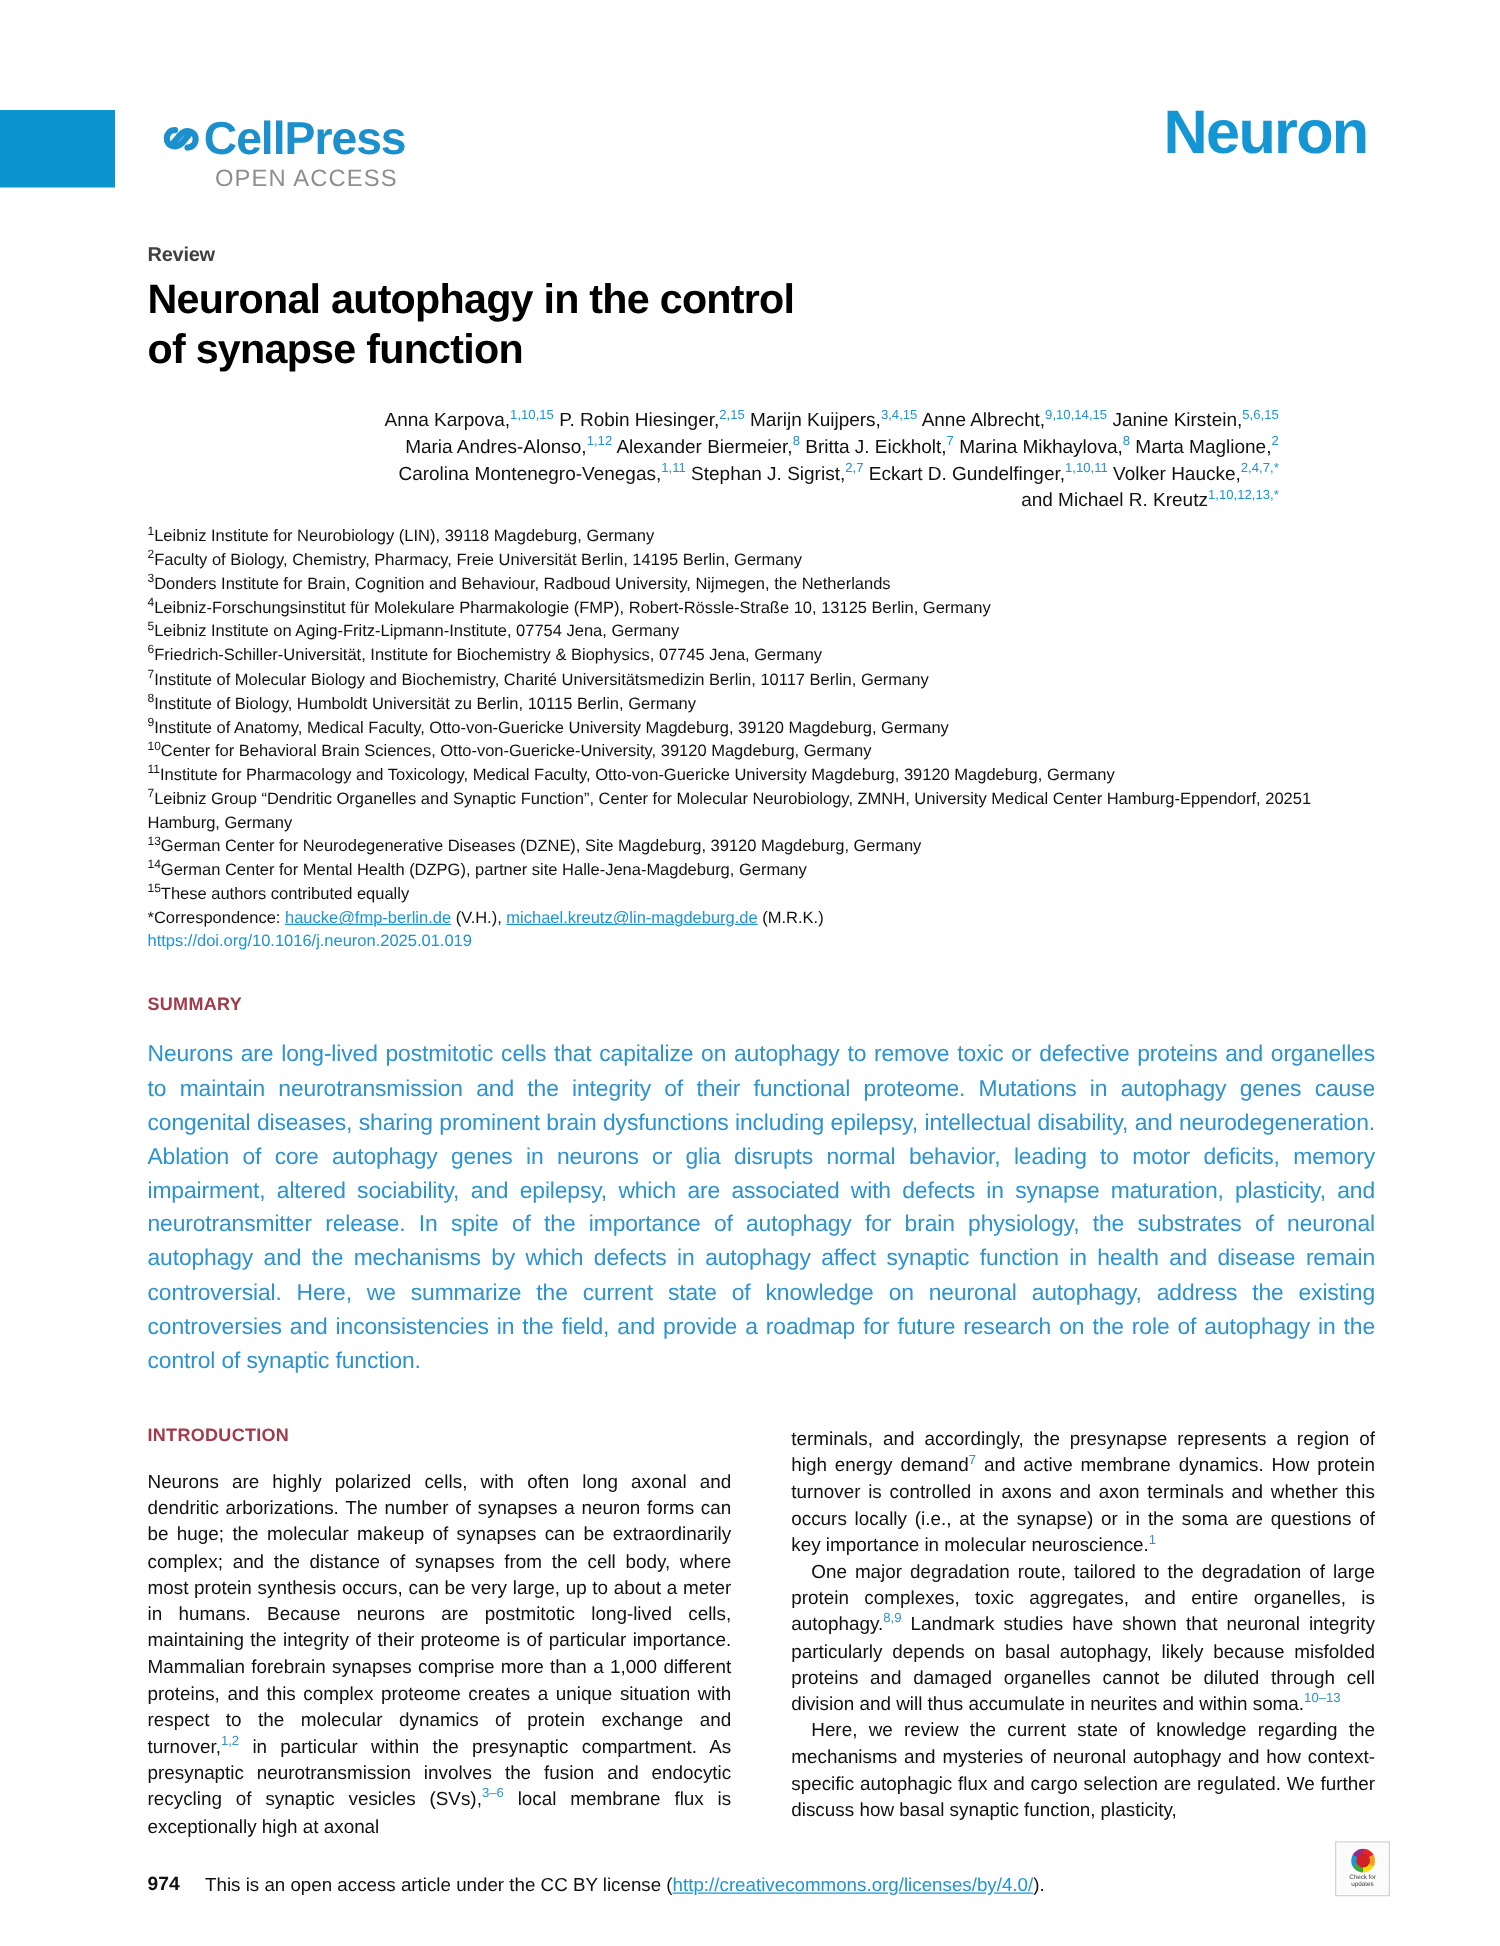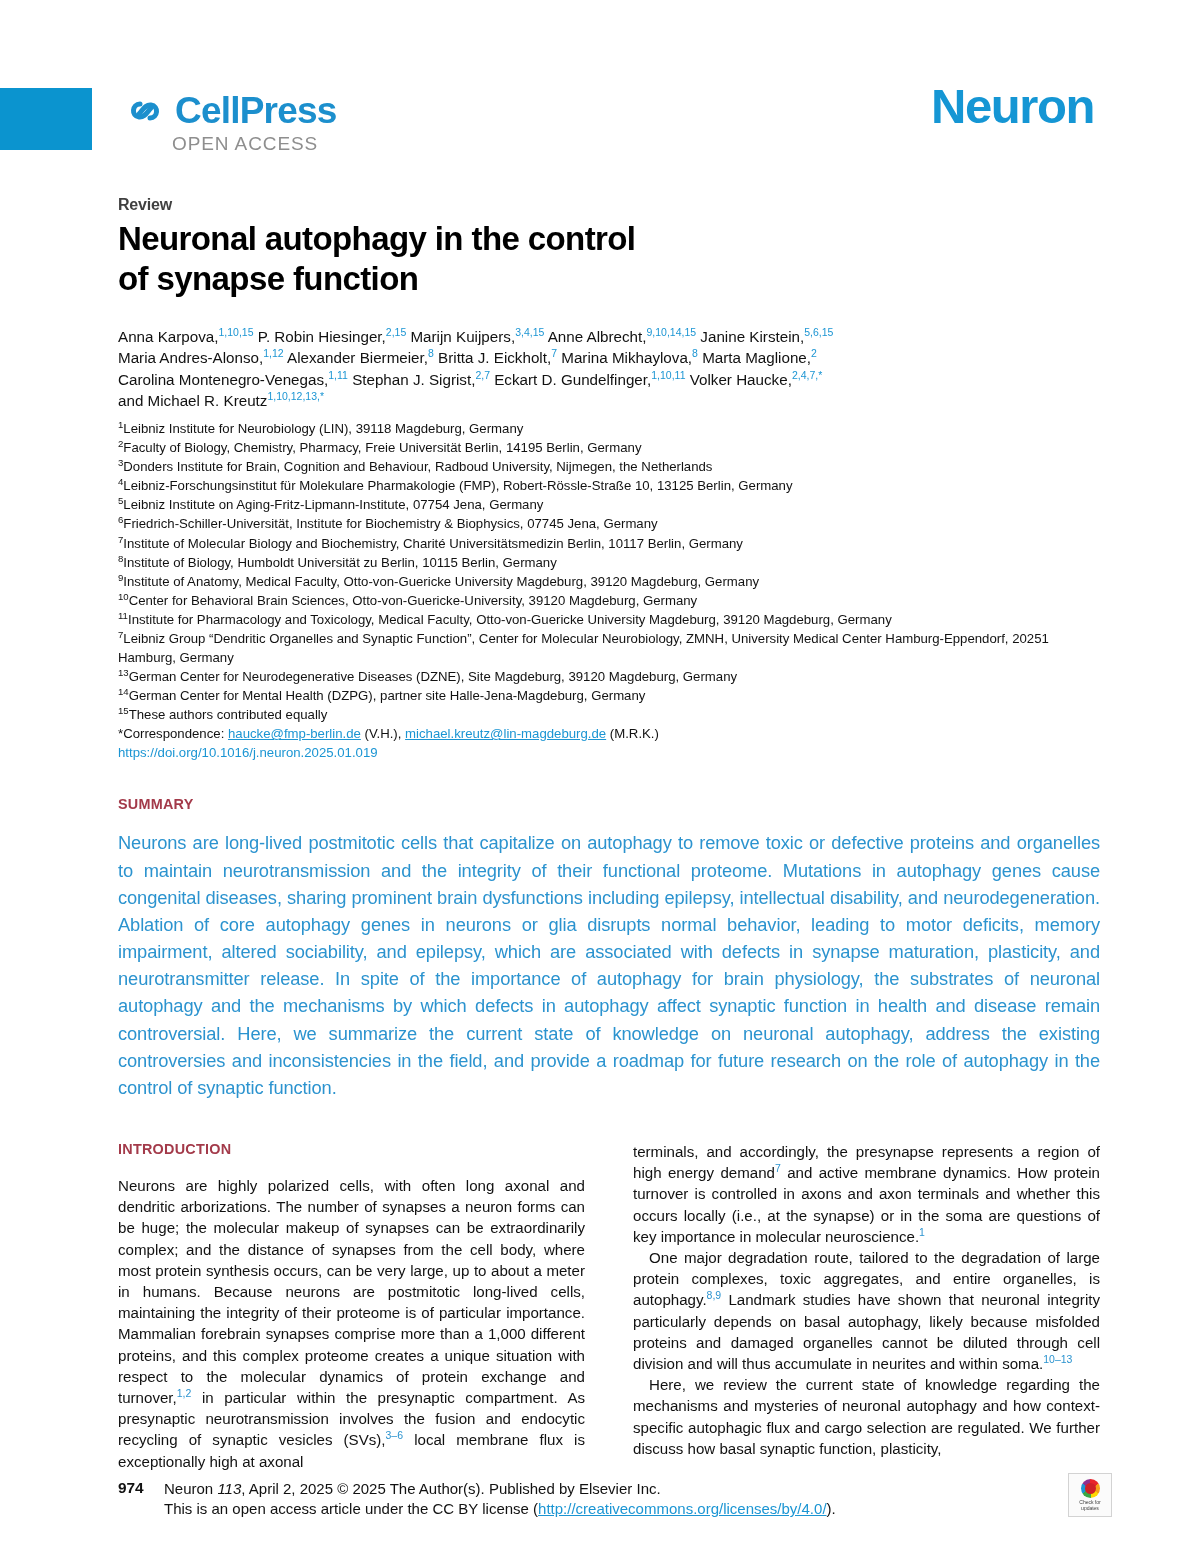--- a/index.html
+++ b/index.html
@@ -37,21 +37,21 @@
   }
   .cellpress {
     position: absolute;
     left: 128px;
     top: 92px;
     width: 340px;
   }
   .cp-row {
     display: flex;
     align-items: center;
-    gap: 13px;
+    gap: 1px;
   }
   .cp-mark {
     width: 34px;
     height: 30px;
     flex: 0 0 auto;
   }
   .cp-word {
     font-size: 37px;
     font-weight: bold;
     color: #1c8fcd;
@@ -103,20 +103,21 @@
     margin: 0 0 26px 0;
   }
 
   
   .authors {
     font-size: 15.2px;
     line-height: 1.42;
     color: #111111;
     margin-bottom: 7px;
     max-width: 905px;
+    text-align: right;
   }
   .authors sup, .sup {
     color: #1b95d3;
     font-size: 10.5px;
     vertical-align: super;
     line-height: 0;
   }
 
   
   .affiliations {
@@ -342,21 +343,20 @@
         <p>One major degradation route, tailored to the degradation of large protein complexes, toxic aggregates, and entire organelles, is autophagy.<span class="cite">8,9</span> Landmark studies have shown that neuronal integrity particularly depends on basal autophagy, likely because misfolded proteins and damaged organelles cannot be diluted through cell division and will thus accumulate in neurites and within soma.<span class="cite">10–13</span></p>
         <p>Here, we review the current state of knowledge regarding the mechanisms and mysteries of neuronal autophagy and how context-specific autophagic flux and cargo selection are regulated. We further discuss how basal synaptic function, plasticity,</p>
       </div>
 
     </div>
   </div>
 
   <div class="footer">
     <div class="pageno">974</div>
     <div class="foot-lines">
-      <div>Neuron <em>113</em>, April 2, 2025 © 2025 The Author(s). Published by Elsevier Inc.</div>
       <div>
         <span>This is an open access article under the CC BY license (</span><a class="link" href="#">http://creativecommons.org/licenses/by/4.0/</a><span>).</span>
       </div>
     </div>
     <div class="crossmark">
       <div class="cm-ring"></div>
       <div class="cm-txt">
         <span>Check for</span><br>
         <span>updates</span>
       </div>

